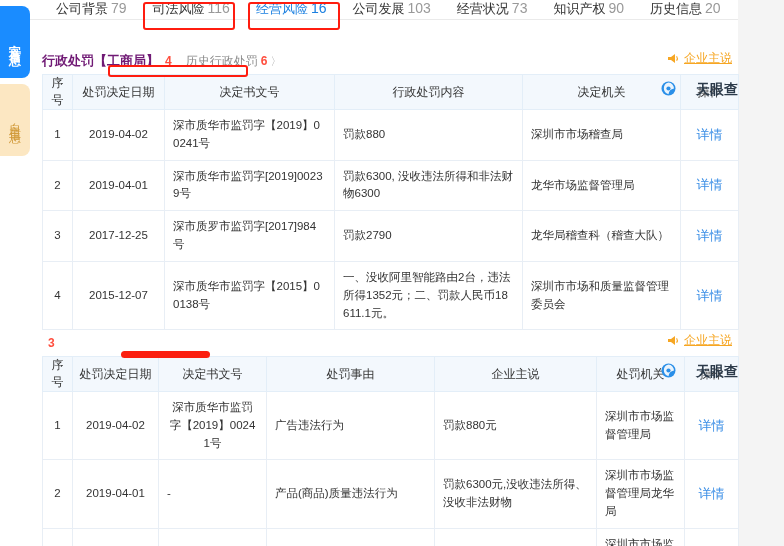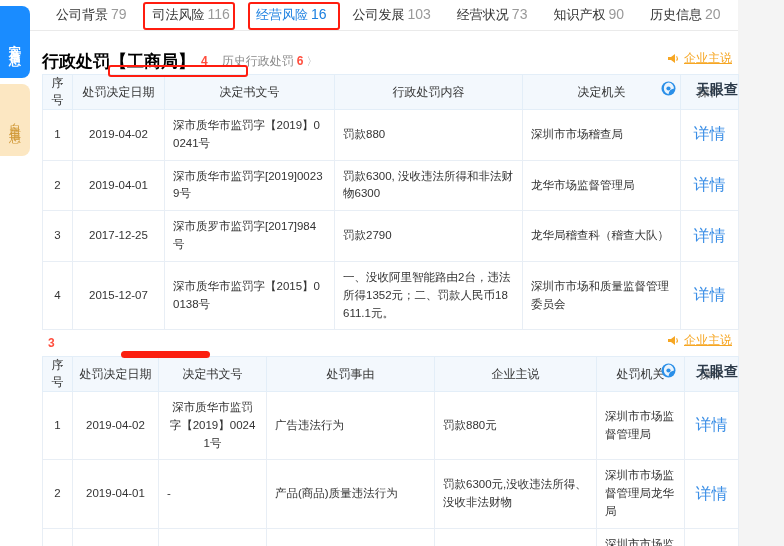--- a/index.html
+++ b/index.html
@@ -26,25 +26,25 @@
     height: 546px;
     background: #ffffff;
   }
 
   
   #top-nav {
     position: absolute;
     left: 0;
     top: 0;
     width: 738px;
-    height: 31px;
+    height: 20px;
     background: #ffffff;
     border-bottom: 1px solid #eaeaea;
     display: flex;
-    align-items: center;
+    align-items: flex-start;
     box-sizing: border-box;
     padding-left: 56px;
   }
   .nav-tab {
     display: flex;
     align-items: baseline;
     margin-right: 26px;
     white-space: nowrap;
     cursor: pointer;
   }
@@ -102,23 +102,23 @@
     left: 42px;
     width: 696px;
   }
   .section-head {
     position: relative;
     height: 26px;
     display: flex;
     align-items: center;
   }
   .section-title {
-    font-size: 17px;
+    font-size: 13px;
     font-weight: bold;
-    color: #000000;
+    color: #701a75;
     white-space: nowrap;
   }
   .section-count {
     font-size: 12px;
     color: #ff4d3d;
     margin-left: 6px;
     font-weight: bold;
   }
   .section-sub {
     font-size: 12px;
@@ -193,21 +193,21 @@
     padding: 7px 8px;
     vertical-align: middle;
     line-height: 1.55;
     word-break: break-all;
   }
   td.c-center { text-align: center; }
   td.c-left   { text-align: left; }
   .detail-link {
     color: #3a8ee6;
     cursor: pointer;
-    font-size: 16px;
+    font-size: 13px;
   }
 
   
   .anno-rect {
     position: absolute;
     border: 2.5px solid #ff1c0f;
     border-radius: 3px;
     box-sizing: border-box;
     pointer-events: none;
     z-index: 40;

